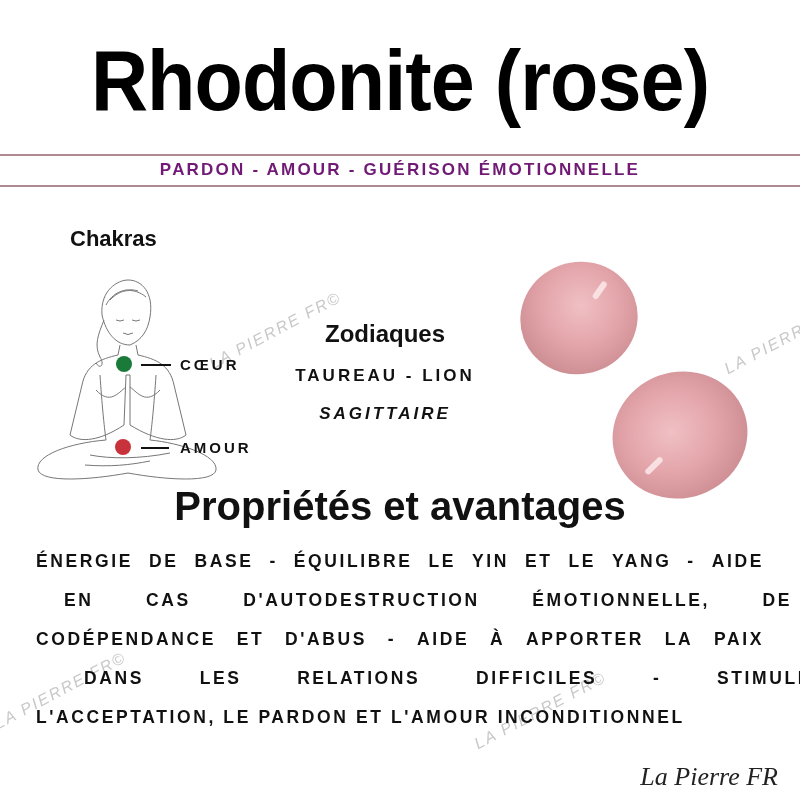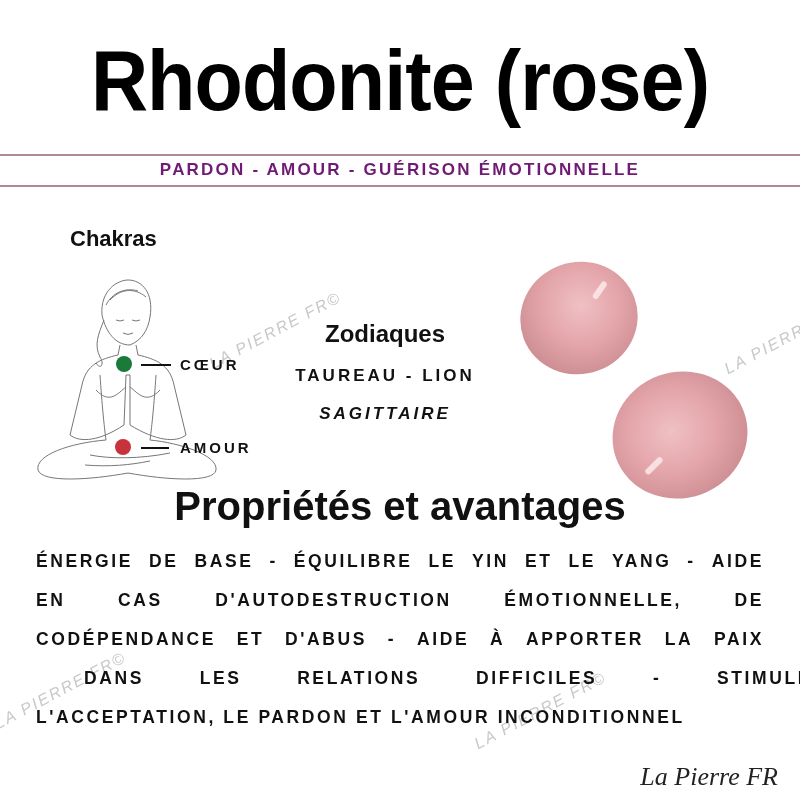--- a/index.html
+++ b/index.html
@@ -116,21 +116,21 @@
     <span>-</span>
     <span>ÉQUILIBRE</span>
     <span>LE</span>
     <span>YIN</span>
     <span>ET</span>
     <span>LE</span>
     <span>YANG</span>
     <span>-</span>
     <span>AIDE</span>
   </div>
-<div class="abs props-line" style="top:588px;">
+<div class="abs props-line" style="top:588px;margin-left:28px;">
     <span>EN</span>
     <span>CAS</span>
     <span>D'AUTODESTRUCTION</span>
     <span>ÉMOTIONNELLE,</span>
     <span>DE</span>
   </div>
 <div class="abs props-line" style="top:627px;">
     <span>CODÉPENDANCE</span>
     <span>ET</span>
     <span>D'ABUS</span>

